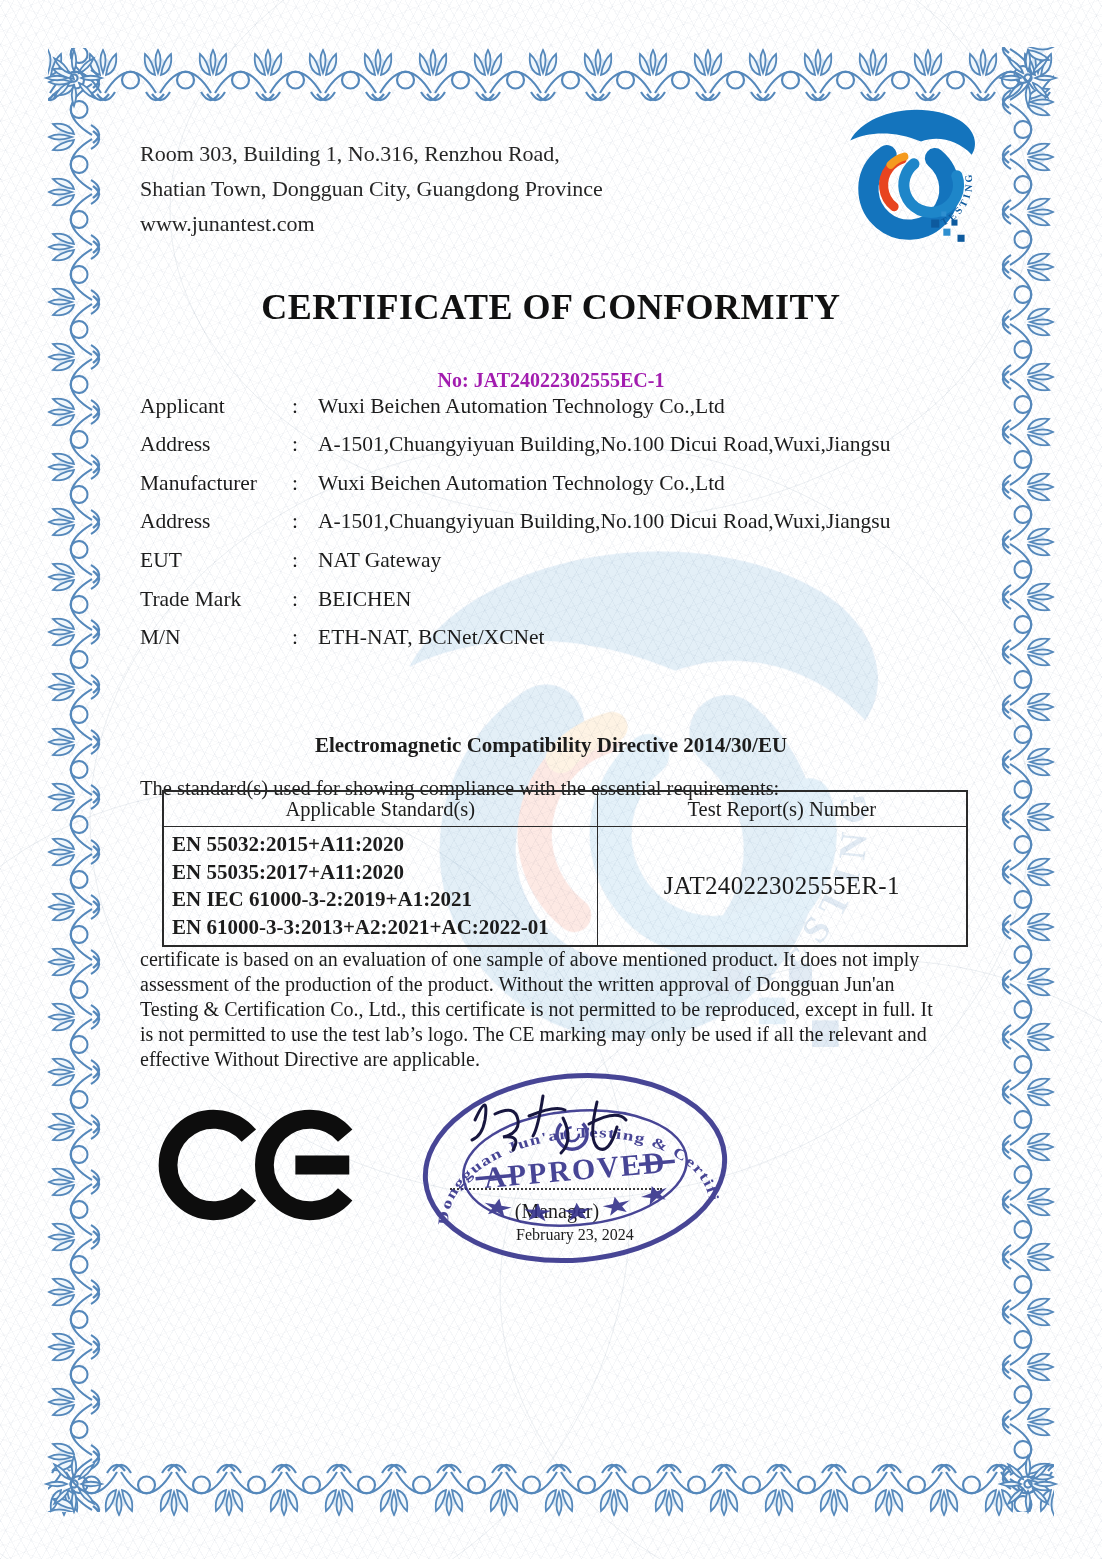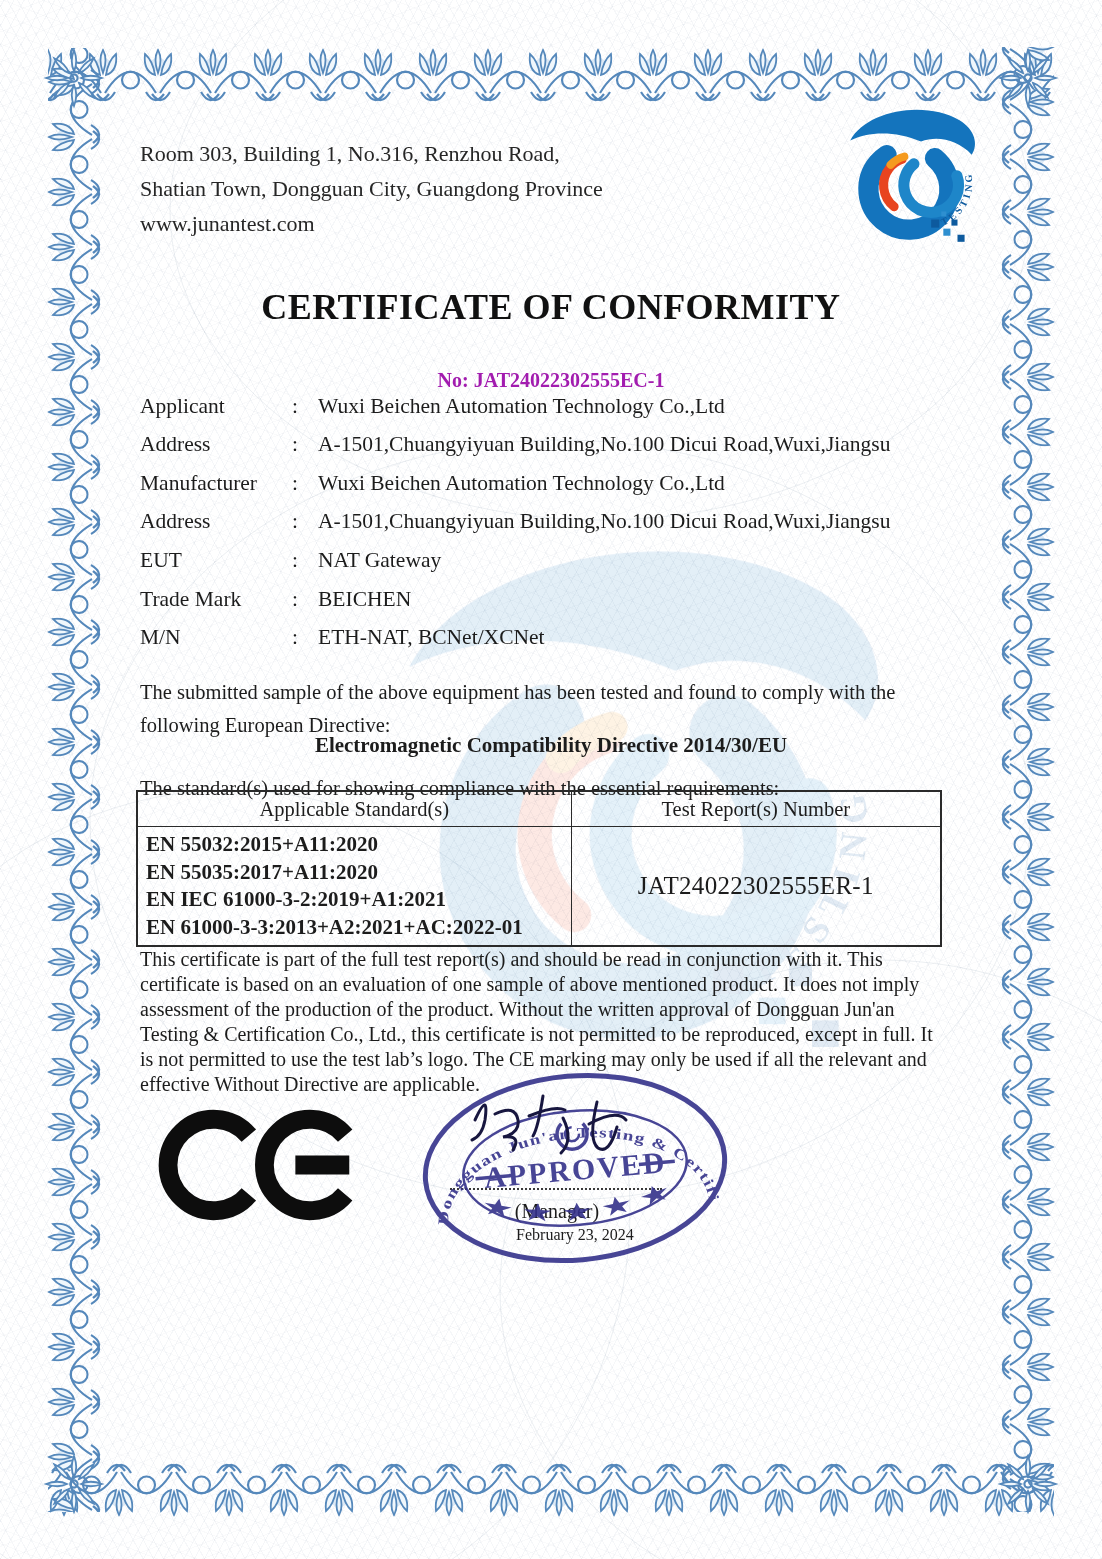--- a/index.html
+++ b/index.html
@@ -39,21 +39,21 @@
   .frow{display:flex;height:38.6px;align-items:flex-end;font-size:21.5px;}
   .flabel{width:152px;flex:none;}
   .fcolon{width:26px;flex:none;}
   .fvalue{flex:1;white-space:nowrap;}
 
   .statement{left:140px;top:676px;width:830px;font-size:20.5px;line-height:33px;}
   .statement div{white-space:nowrap;}
   .directive{left:0;top:733px;width:100%;text-align:center;font-weight:bold;font-size:21px;}
   .intro{left:140px;top:765px;font-size:20.5px;white-space:nowrap;margin-top:12px;}
 
-  .stdtable{left:136px;top:790px;width:806px;border:2px solid #2a2a2a;border-collapse:collapse;background:transparent;}
+  .stdtable{left:162px;top:790px;width:806px;border:2px solid #2a2a2a;border-collapse:collapse;background:transparent;}
   .stdtable th,.stdtable td{border:1.5px solid #2a2a2a;font-weight:normal;}
   .stdtable th{height:32px;font-size:20.5px;text-align:center;}
   .col-std{width:54%;}
   .std-list{padding:4px 0 4px 8px;}
   .std-line{font-weight:bold;font-size:21px;line-height:27.5px;white-space:nowrap;}
   .report-cell{text-align:center;font-weight:bold;font-size:25px;letter-spacing:.3px;}
 
   .disclaimer{left:140px;top:947px;width:840px;font-size:20px;line-height:25px;}
   .disclaimer div{white-space:nowrap;}
 
@@ -197,24 +197,20 @@
         <span class="fcolon">:</span>
         <span class="fvalue">BEICHEN</span>
       </div>
       <div class="frow">
         <span class="flabel">M/N</span>
         <span class="fcolon">:</span>
         <span class="fvalue">ETH-NAT, BCNet/XCNet</span>
       </div>
     </div>
 
-    <div class="abs statement">
-      <div>The submitted sample of the above equipment has been tested and found to comply with the</div>
-      <div>following European Directive:</div>
-    </div>
     <div class="abs directive">Electromagnetic Compatibility Directive 2014/30/EU</div>
     <div class="abs intro">The standard(s) used for showing compliance with the essential requirements:</div>
 
     <table class="abs stdtable">
       <tbody>
           <tr>
         <th class="col-std">Applicable Standard(s)</th>
         <th>Test Report(s) Number</th>
       </tr>
       <tr>
@@ -223,21 +219,20 @@
           <div class="std-line">EN 55035:2017+A11:2020</div>
           <div class="std-line">EN IEC 61000-3-2:2019+A1:2021</div>
           <div class="std-line">EN 61000-3-3:2013+A2:2021+AC:2022-01</div>
         </td>
         <td class="report-cell">JAT24022302555ER-1</td>
       </tr>
     </tbody>
       </table>
 
     <div class="abs disclaimer">
-      <div>This certificate is part of the full test report(s) and should be read in conjunction with it. This</div>
       <div>certificate is based on an evaluation of one sample of above mentioned product. It does not imply</div>
       <div>assessment of the production of the product. Without the written approval of Dongguan Jun'an</div>
       <div>Testing &amp; Certification Co., Ltd., this certificate is not permitted to be reproduced, except in full. It</div>
       <div>is not permitted to use the test lab’s logo. The CE marking may only be used if all the relevant and</div>
       <div>effective Without Directive are applicable.</div>
     </div>
 
     <svg class="abs ce-svg" viewBox="0 0 300 160">
       <path class="ce-stroke" d="M121,44 A56,56 0 1 0 121,116"></path>
       <path class="ce-stroke" d="M239,44 A56,56 0 1 0 239,116"></path>

